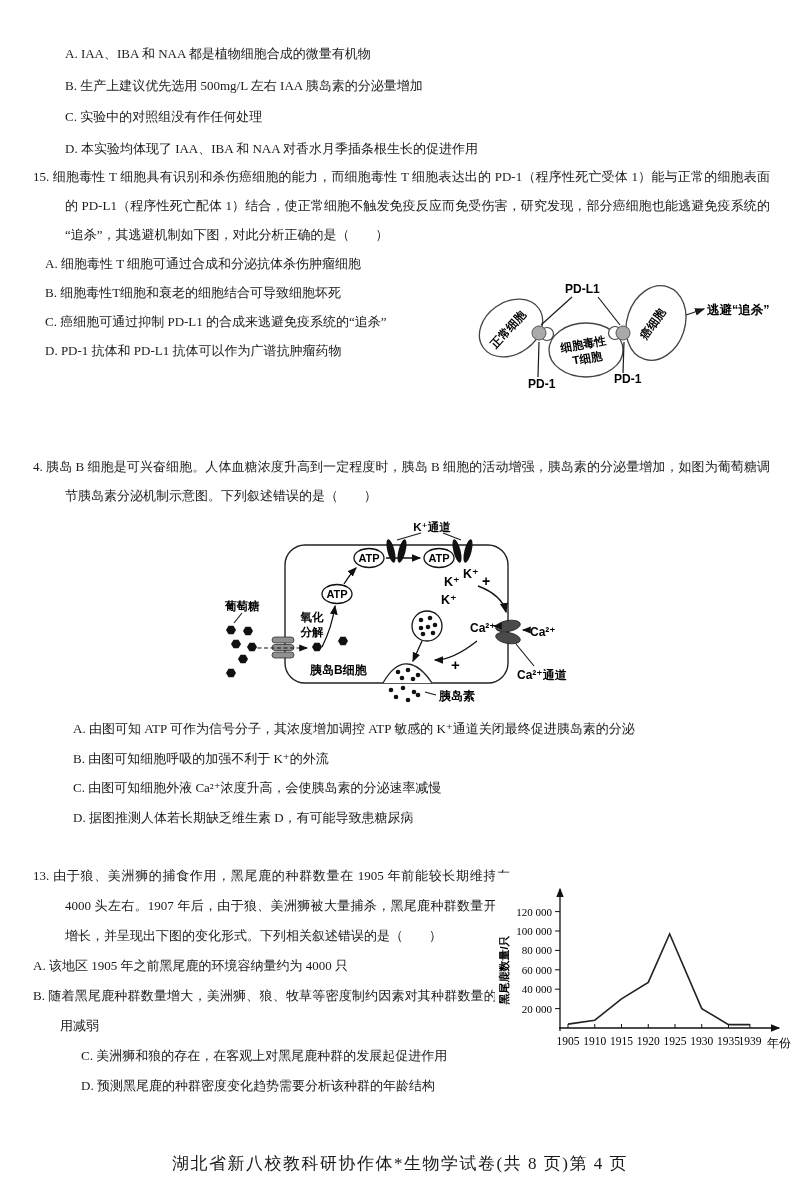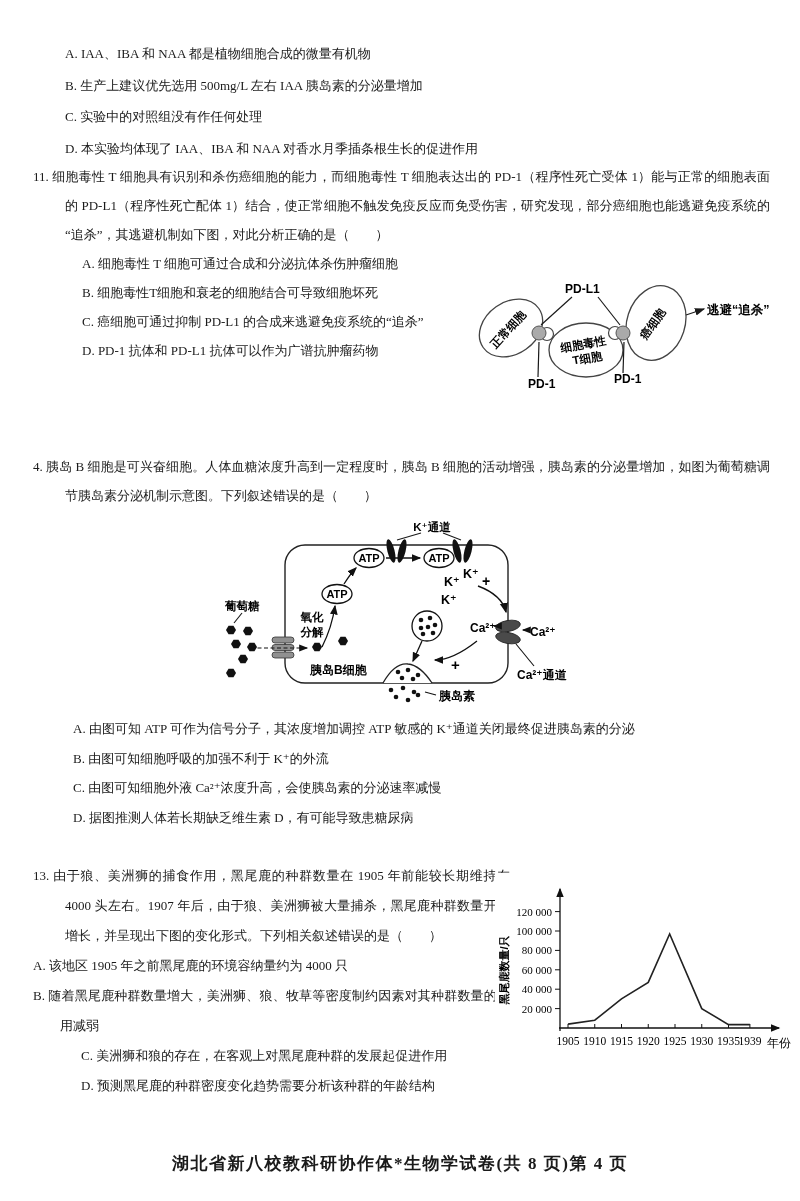--- a/index.html
+++ b/index.html
@@ -7,47 +7,47 @@
     width:800px;height:1201px;position:relative;background:#ffffff;
     font-family:"Liberation Serif","DejaVu Serif",serif;color:#1a1a1a;
     overflow:hidden;
   }
   .txt{font-size:13px;line-height:29px;}
   .justify{text-align:justify;}
   .stem{padding-left:32px;text-indent:-32px;}
   .opt{padding-left:27px;text-indent:-27px;}
   #q10opts{position:absolute;left:65px;top:38px;width:705px;line-height:31.5px;}
   #q11{position:absolute;left:33px;top:162px;width:737px;}
-  #q11 .opts{width:415px;margin-left:49px;}
+  #q11 .opts{width:415px;margin-left:12px;}
   #q11fig{position:absolute;left:478px;top:276px;width:322px;height:148px;}
   #q12{position:absolute;left:33px;top:452px;width:737px;}
   #q12fig{position:absolute;left:185px;top:520px;width:420px;height:196px;}
   #q12opts{position:absolute;left:73px;top:714px;width:705px;line-height:29.5px;}
   #q13{position:absolute;left:33px;top:861px;width:737px;line-height:30px;}
   #q13 .narrow{width:477px;}
   #q13 .wide{margin-left:48px;width:705px;}
   #q13fig{position:absolute;left:495px;top:873px;width:305px;height:190px;background:#fff;}
   #footer{position:absolute;left:0;top:1152px;width:800px;text-align:center;
-          font-size:17px;letter-spacing:1.5px;font-weight:bold;}
+          font-size:17px;letter-spacing:1.5px;}
   svg text{font-family:"Liberation Sans","DejaVu Sans",sans-serif;}
   svg .serif{font-family:"Liberation Serif","DejaVu Serif",serif;}
   .figlbl{font-weight:bold;}
 </style>
 </head>
 <body>
 
 <div id="q10opts" class="txt">
   <div>A. IAA、IBA 和 NAA 都是植物细胞合成的微量有机物</div>
   <div>B. 生产上建议优先选用 500mg/L 左右 IAA 胰岛素的分泌量增加</div>
   <div>C. 实验中的对照组没有作任何处理</div>
   <div>D. 本实验均体现了 IAA、IBA 和 NAA 对香水月季插条根生长的促进作用</div>
 </div>
 
 <div id="q11" class="txt">
-  <div class="stem justify"><span class="qnum">11.</span> <span>细胞毒性 T 细胞具有识别和杀伤癌细胞的能力，而细胞毒性 T 细胞表达出的 PD-1（程序性死亡受体 1）能与正常的细胞表面的 PD-L1（程序性死亡配体 1）结合，使正常细胞不触发免疫反应而免受伤害，研究发现，部分癌细胞也能逃避免疫系统的“追杀”，其逃避机制如下图，对此分析正确的是（　　）</span></div>
+  <div class="stem justify"><span class="qnum">15.</span> <span>细胞毒性 T 细胞具有识别和杀伤癌细胞的能力，而细胞毒性 T 细胞表达出的 PD-1（程序性死亡受体 1）能与正常的细胞表面的 PD-L1（程序性死亡配体 1）结合，使正常细胞不触发免疫反应而免受伤害，研究发现，部分癌细胞也能逃避免疫系统的“追杀”，其逃避机制如下图，对此分析正确的是（　　）</span></div>
   <div class="opts">
     <div class="opt justify">A. 细胞毒性 T 细胞可通过合成和分泌抗体杀伤肿瘤细胞</div>
     <div class="opt justify">B. 细胞毒性T细胞和衰老的细胞结合可导致细胞坏死</div>
     <div class="opt justify">C. 癌细胞可通过抑制 PD-L1 的合成来逃避免疫系统的“追杀”</div>
     <div class="opt justify">D. PD-1 抗体和 PD-L1 抗体可以作为广谱抗肿瘤药物</div>
   </div>
 </div>
 
 <div id="q11fig">
 <svg width="322" height="148" viewBox="0 0 322 148">

